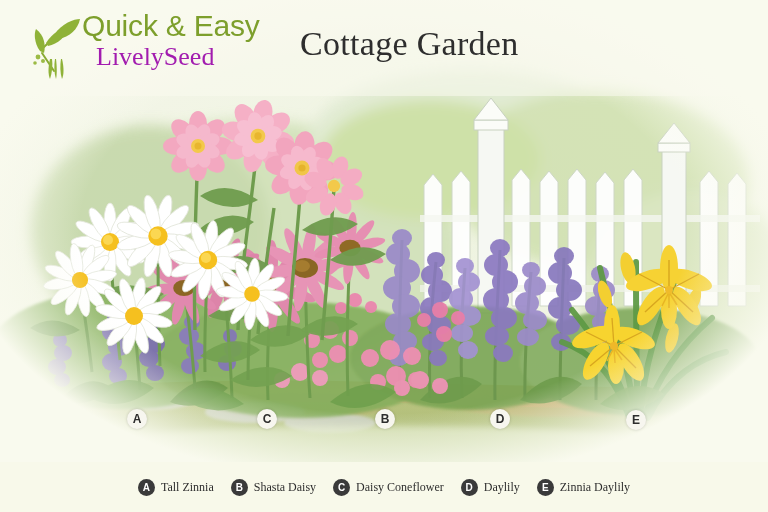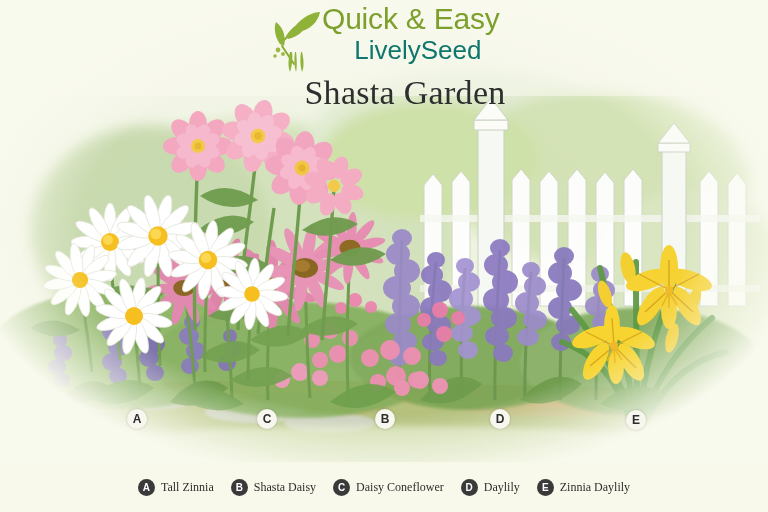--- a/index.html
+++ b/index.html
@@ -6,28 +6,28 @@
   body{
     width:768px;height:512px;overflow:hidden;
     background:#f9faee;
     font-family:"Liberation Serif", serif;
     position:relative;
   }
   #page{position:relative;width:768px;height:512px;overflow:hidden;background:#f8f9ea;}
 
   
   .header{position:absolute;left:0;top:0;width:768px;height:88px;z-index:40;
-          display:flex;align-items:center;padding-left:30px;box-sizing:border-box;flex-direction:column;}
+          display:flex;align-items:center;padding-left:30px;box-sizing:border-box;}
   .brandwrap{position:relative;width:258px;height:74px;flex:0 0 auto;}
   .brand-icon{position:absolute;left:0;top:6px;width:56px;height:66px;}
   .brand-text{position:absolute;left:52px;top:2px;}
   .brand-line1{font-family:"Liberation Sans",sans-serif;font-size:30px;color:#7d9f2c;
                letter-spacing:-0.2px;line-height:34px;font-weight:400;}
-  .brand-line2{font-family:Liberation Sans, sans-serif;font-size:26px;color:#0f766e;
-               line-height:30px;margin-top:-1px;margin-left:14px;font-weight:400;text-align:center;}
+  .brand-line2{font-family:Liberation Serif, serif;font-size:26px;color:#a21caf;
+               line-height:30px;margin-top:-1px;margin-left:14px;font-weight:400;}
   .title{font-family:"Liberation Serif",serif;font-size:34px;color:#2e2e2e;
          letter-spacing:0.3px;margin-left:12px;white-space:nowrap;}
 
   
   .illus{position:absolute;left:0;top:0;width:768px;height:462px;z-index:5;}
 
   
   .mk{position:absolute;width:20px;height:20px;border-radius:50%;
       background:#f7f6ef;display:flex;align-items:center;justify-content:center;
       font-family:"Liberation Sans",sans-serif;font-size:12px;font-weight:700;color:#2d2d2d;
@@ -1090,21 +1090,21 @@
           <path d="M20 46 C 18 54 18 62 20 66 C 22 60 23 52 22 46 Z"></path>
           <path d="M26 46 C 27 54 27 62 26 66 C 24 60 24 52 25 46 Z"></path>
           <path d="M32 46 C 34 54 34 62 32 66 C 30 60 30 52 31 46 Z"></path>
         </g>
       </svg>
       <div class="brand-text">
         <div class="brand-line1">Quick &amp; Easy</div>
         <div class="brand-line2">LivelySeed</div>
       </div>
     </div>
-    <div class="title">Shasta Garden</div>
+    <div class="title">Cottage Garden</div>
   </div>
 
   <div id="scene-markers">
       <div class="mk" style="left: 127px; top: 409px;">A</div>
       <div class="mk" style="left: 257px; top: 409px;">C</div>
       <div class="mk" style="left: 375px; top: 409px;">B</div>
       <div class="mk" style="left: 490px; top: 409px;">D</div>
       <div class="mk" style="left: 626px; top: 410px;">E</div>
     </div>
 

